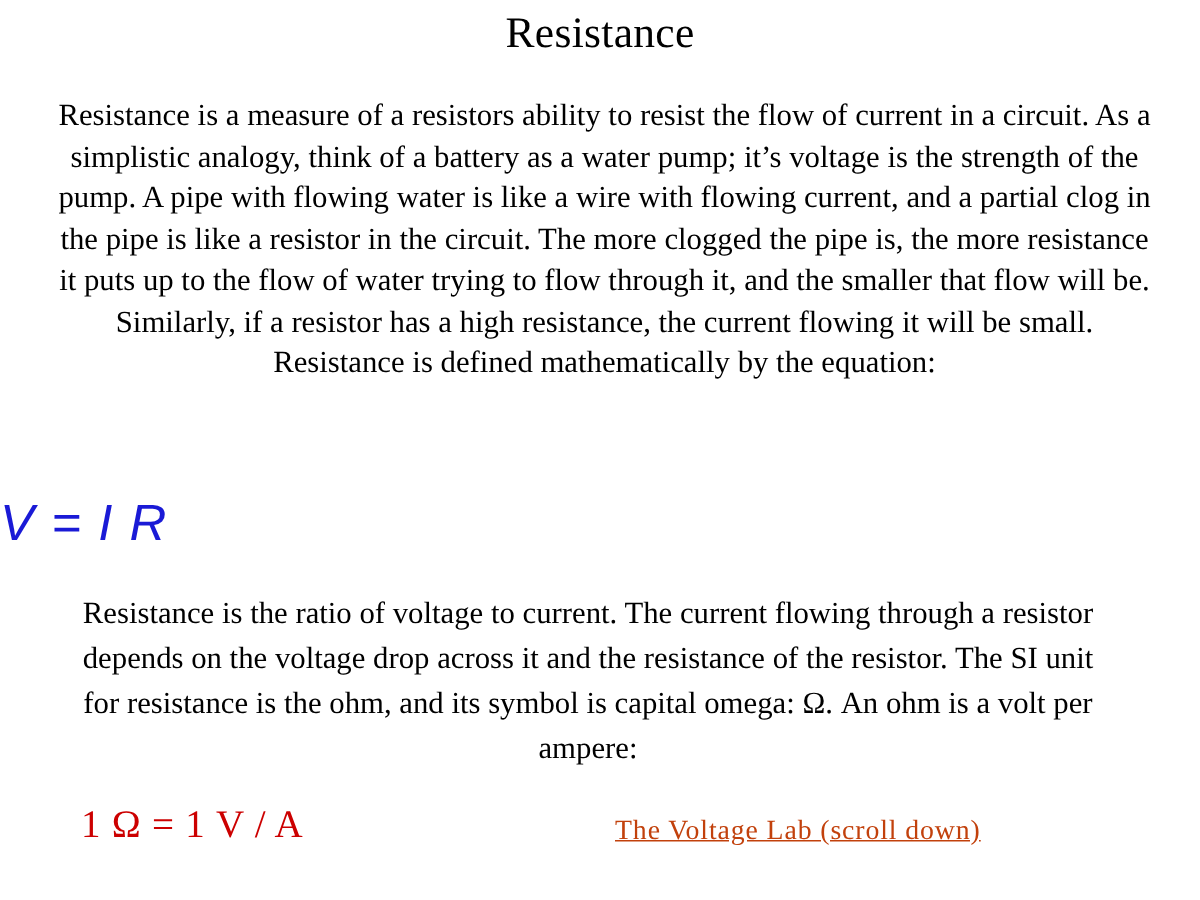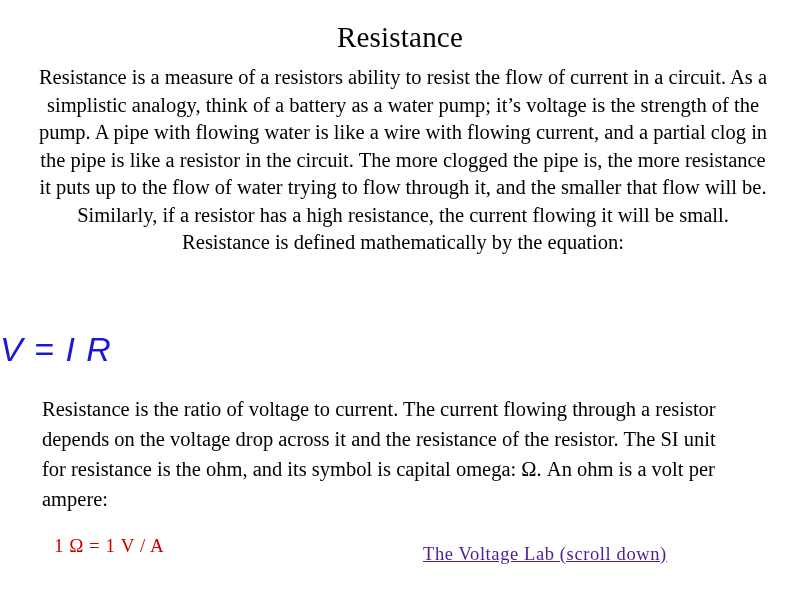--- a/index.html
+++ b/index.html
@@ -18,21 +18,21 @@
   .slide {
     width: 800px;
     height: 600px;
     position: relative;
     box-sizing: border-box;
   }
   .title {
     text-align: center;
     font-size: 29px;
     line-height: 1;
-    padding-top: 23px;
+    padding-top: 8px;
     font-weight: normal;
     letter-spacing: 0.2px;
   }
   .para-top {
     position: absolute;
     left: 33px;
     top: 64px;
     width: 740px;
     font-size: 20.5px;
     line-height: 27.5px;
@@ -50,38 +50,37 @@
     font-size: 34px;
     letter-spacing: 1px;
   }
   .para-mid {
     position: absolute;
     left: 42px;
     top: 394px;
     width: 700px;
     font-size: 20.5px;
     line-height: 30px;
-    text-align: left;
+    text-align: center;
   }
   .unit-line {
     position: absolute;
     left: 54px;
     top: 535px;
     color: #cc0000;
-    font-size: 19px;
+    font-size: 26px;
     letter-spacing: 0.5px;
   }
   .lab-link {
     position: absolute;
     left: 410px;
     top: 544px;
-    color: #4c1d95;
+    color: #c2410c;
     font-size: 18.5px;
     letter-spacing: 0.6px;
-    margin-left: 13px;
   }
 </style>
 </head>
 <body>
 
 <div class="slide">
 
   <div class="title">Resistance</div>
 
   <div class="para-top">Resistance is a measure of a resistors ability to resist the flow of current in a circuit. As a simplistic analogy, think of a battery as a water pump; it’s voltage is the strength of the pump. A pipe with flowing water is like a wire with flowing current, and a partial clog in the pipe is like a resistor in the circuit. The more clogged the pipe is, the more resistance it puts up to the flow of water trying to flow through it, and the smaller that flow will be. Similarly, if a resistor has a high resistance, the current flowing it will be small. Resistance is defined mathematically by the equation:</div>

